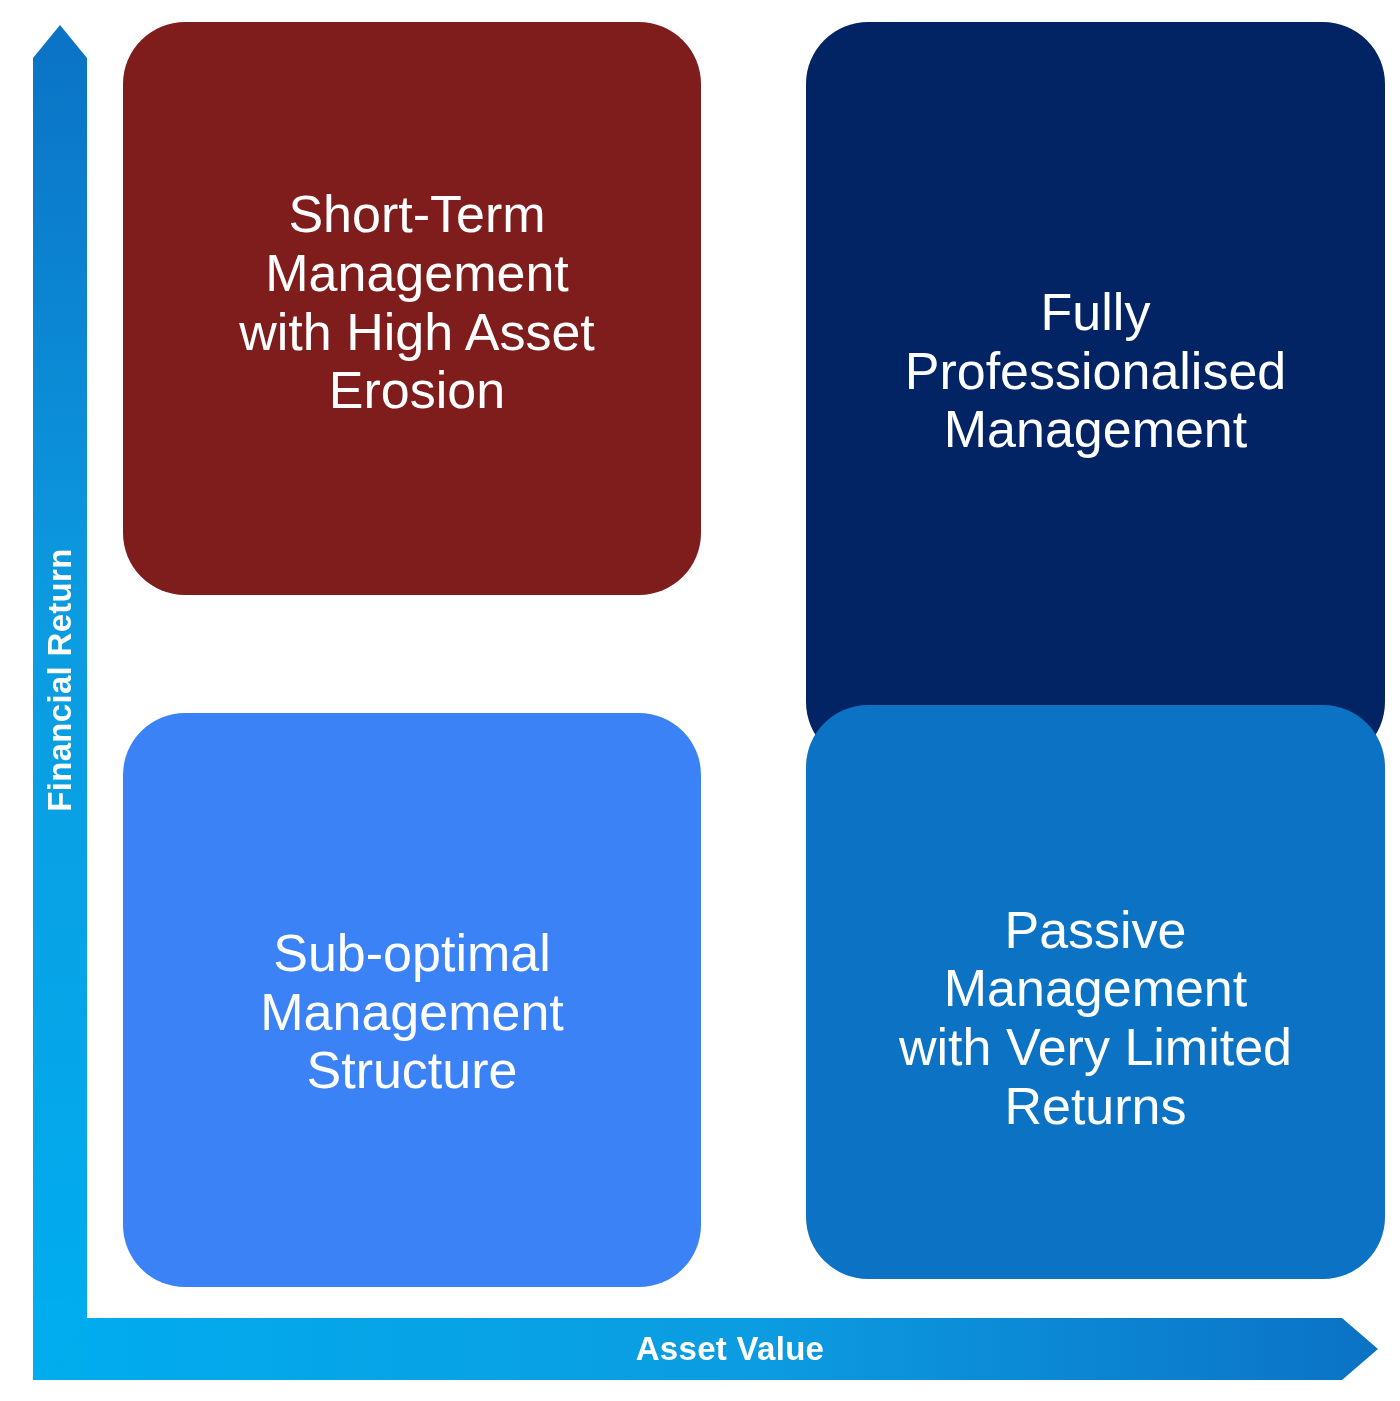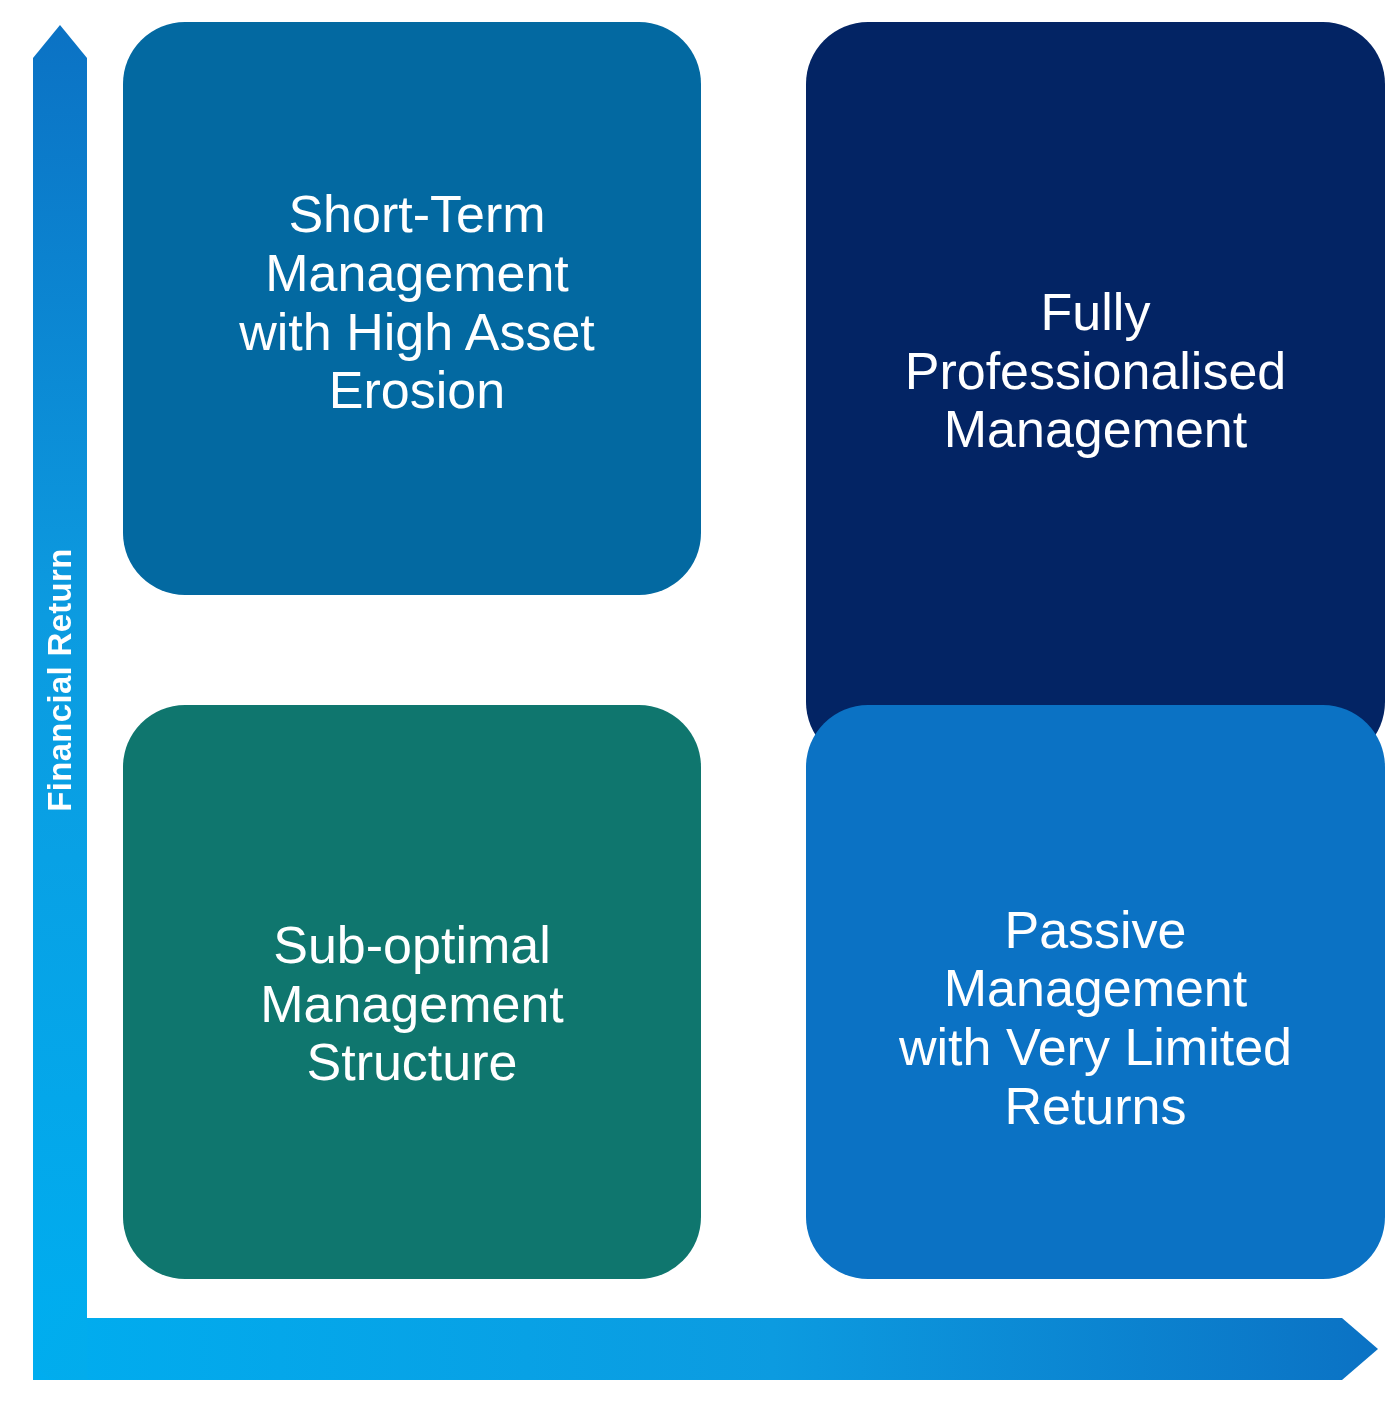--- a/index.html
+++ b/index.html
@@ -137,36 +137,37 @@
 
     <path d="M 33,1318 L 1342,1318 L 1378,1349 L 1342,1380 L 33,1380 Z" fill="url(#gradX)"></path>
 
     <path d="M 33,1300 L 87,1300 L 87,1380 L 62,1380 A 29,29 0 0 1 33,1351 Z" fill="url(#gradCorner)"></path>
   </svg>
 
   <div class="axis-label" id="y-axis-label">
     <span>Financial Return</span>
   </div>
 
+  <div class="axis-label" id="x-axis-label">Asset Value</div>
 
-  <div class="quad" id="quad-top-left" style="background-color: #0369a1; padding-left: 36px;">
+  <div class="quad" id="quad-top-left" style="background-color: #7f1d1d; padding-left: 36px;">
     <div class="quad-text">Short-Term
 Management
 with High Asset
 Erosion</div>
   </div>
 
   <div class="quad" id="quad-top-right" style="background-color: rgb(3, 36, 100);">
 
     <div class="quad-text">Fully
 Professionalised
 Management</div>
   </div>
 
-  <div class="quad" id="quad-bottom-left" style="background-color: #0f766e;">
+  <div class="quad" id="quad-bottom-left" style="background-color: #3b82f6; margin-top: 8px;">
     <div class="quad-text">Sub-optimal
 Management
 Structure</div>
   </div>
 
   <div class="quad" id="quad-bottom-right" style="background-color: rgb(11, 114, 196);">
     <div class="quad-text">Passive
 Management
 with Very Limited
 Returns</div>

